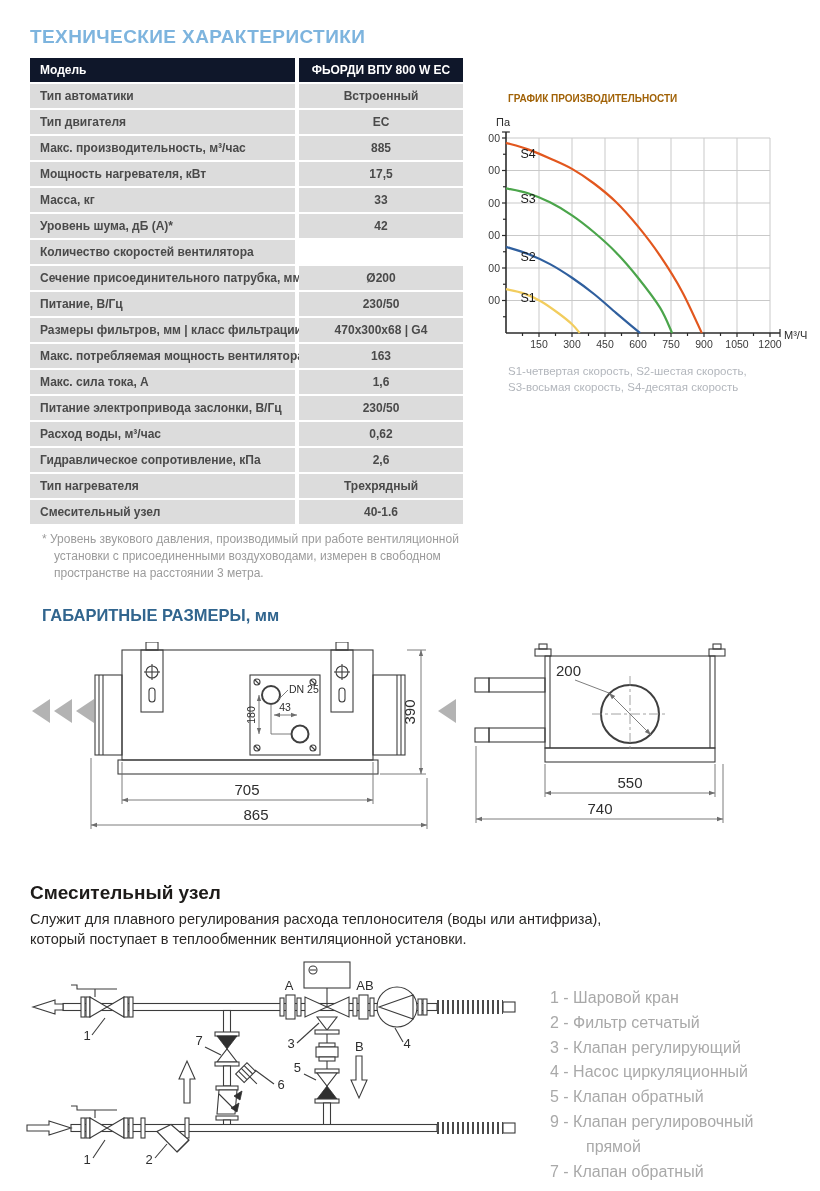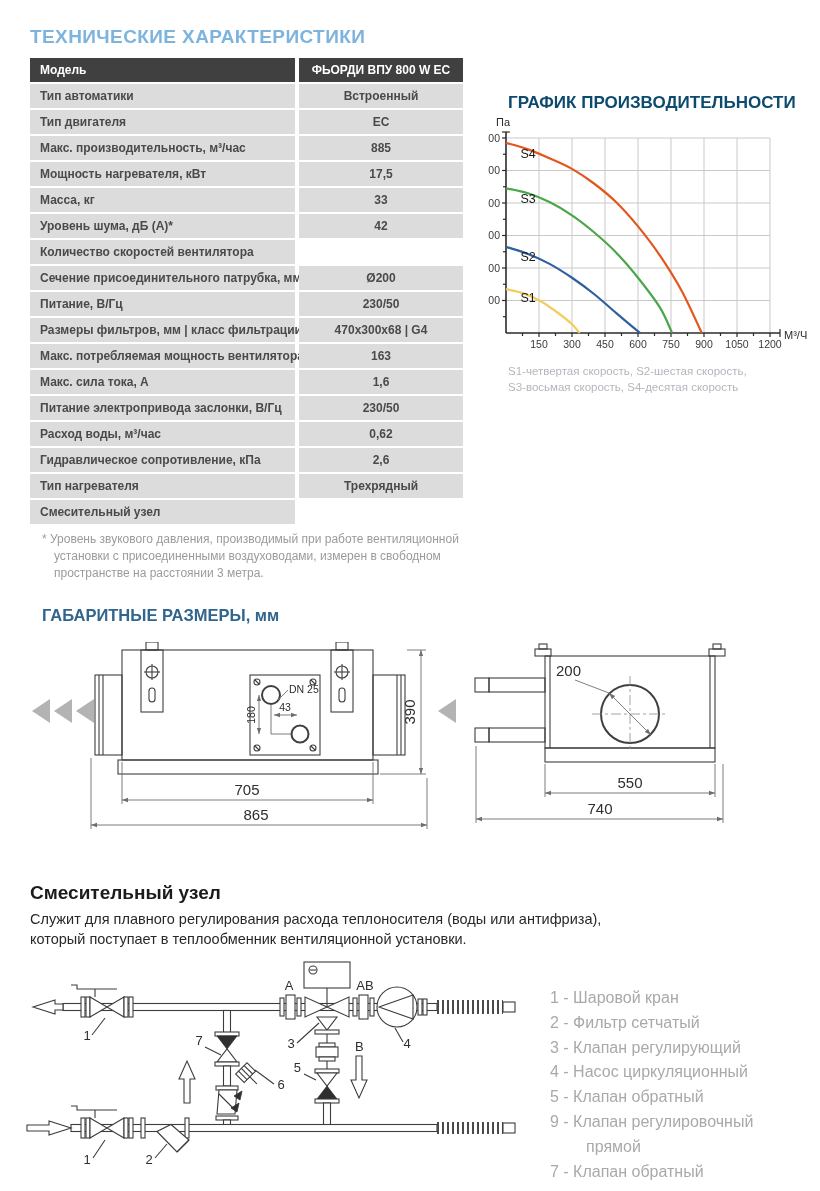--- a/index.html
+++ b/index.html
@@ -2,34 +2,34 @@
 <html><head>
 <meta charset="utf-8">
 <style>
   html,body{margin:0;padding:0;background:#fff;}
   .page{position:relative;width:820px;height:1191px;background:#fff;
         font-family:"Liberation Sans","DejaVu Sans",sans-serif;overflow:hidden;padding-left:8px;}
 
   
   .h-main{position:absolute;left:30px;top:26px;font-size:19px;font-weight:bold;
           color:#7db4de;letter-spacing:.4px;}
-  .h-chart{position:absolute;left:508px;top:93px;font-size:17px;font-weight:bold;color:#0c4a6e;}
+  .h-chart{position:absolute;left:508px;top:93px;font-size:10px;font-weight:bold;color:#a16207;}
   .h-dims{position:absolute;left:42px;top:606px;font-size:16.5px;font-weight:bold;color:#31658e;text-align:center;}
   .h-mix{position:absolute;left:30px;top:882px;font-size:19px;font-weight:bold;color:#1d1b19;}
   .mix-desc{position:absolute;left:30px;top:910px;width:580px;font-size:14.5px;
             line-height:1.35;color:#2a2826;}
 
   
   .spec-table{position:absolute;left:30px;top:58px;width:433px;}
   .spec-row{display:flex;margin-bottom:2px;}
   .spec-row .cell{background:#dcdcdc;color:#4a4a4a;font-size:12px;font-weight:bold;
                   height:24px;line-height:24px;white-space:nowrap;}
   .spec-row .label{width:255px;padding-left:10px;margin-right:4px;}
   .spec-row .value{width:164px;text-align:center;}
-  .spec-row.header .cell{background:#404040;color:#fff;}
+  .spec-row.header .cell{background:#0f172a;color:#fff;}
 
   .footnote{position:absolute;left:42px;top:531px;width:440px;font-size:12px;
             line-height:1.4;color:#9b9b9b;padding-left:12px;text-indent:-12px;}
 
   
   .chart-svg{position:absolute;left:488px;top:110px;}
   .chart-caption{position:absolute;left:508px;top:363px;font-size:11.5px;
                  line-height:1.4;color:#b2b6bc;}
   .grid{stroke:#c9c9c9;stroke-width:1;}
   .axis{stroke:#2b2b2b;stroke-width:1.6;}
@@ -140,20 +140,21 @@
         <div class="spec-row">
           <div class="cell label">Гидравлическое сопротивление, кПа</div>
           <div class="cell value">2,6</div>
         </div>
         <div class="spec-row">
           <div class="cell label">Тип нагревателя</div>
           <div class="cell value">Трехрядный</div>
         </div>
         <div class="spec-row">
           <div class="cell label">Смесительный узел</div>
+          <div class="cell value">40-1.6</div>
         </div>
       </div>
   </div>
 
   <div class="footnote">* Уровень звукового давления, производимый при работе вентиляционной установки с присоединенными воздуховодами, измерен в свободном пространстве на расстоянии 3 метра.</div>
 
   <div class="h-chart">ГРАФИК ПРОИЗВОДИТЕЛЬНОСТИ</div>
   <svg class="chart-svg" id="perf-chart" width="332" height="250" viewBox="0 0 332 250">
       <line class="grid" x1="51" y1="223" x2="51" y2="28"></line>
       <line class="grid" x1="84" y1="223" x2="84" y2="28"></line>

